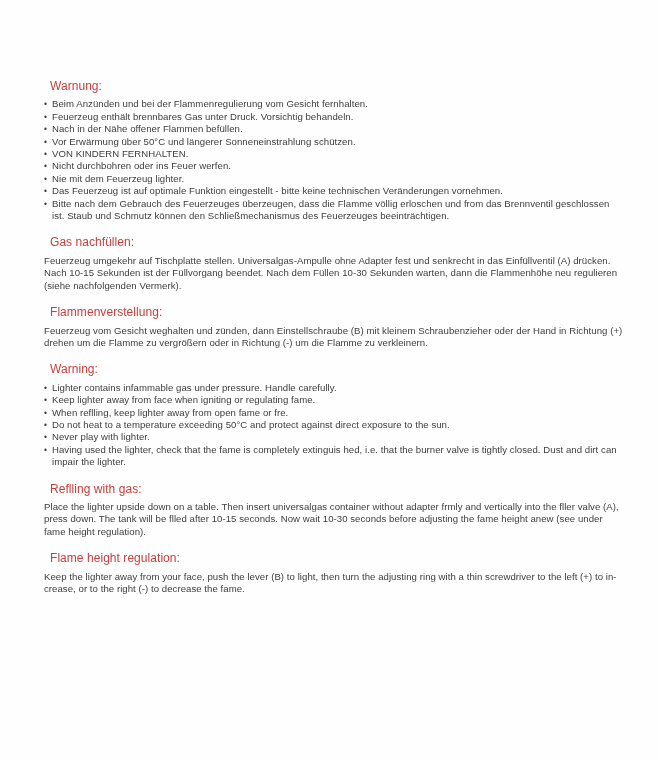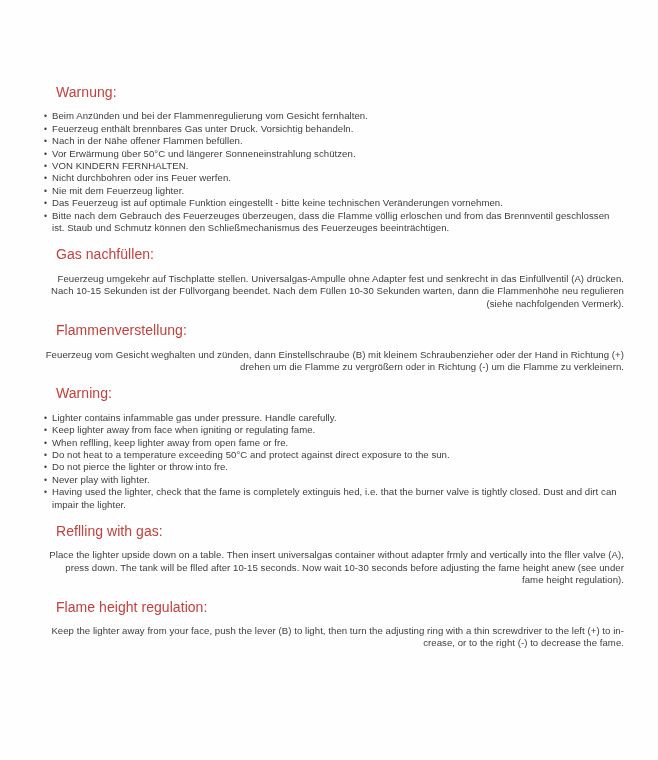--- a/index.html
+++ b/index.html
@@ -26,23 +26,23 @@
     width: 580px;
     color: var(--body-color, #3d3d3d);
     font-size: 9.6px;
     line-height: 12.4px;
     letter-spacing: 0.05px;
   }
   .sec {
     margin: 0 0 14px 0;
   }
   .heading {
-    margin: 12px;
+    margin: 6px;
     padding: 0;
-    font-size: 14px;
+    font-size: 12px;
     line-height: 12.4px;
     font-weight: normal;
     color: var(--heading-color, #c4403d);
   }
   .bullets {
     list-style: none;
     margin: 0;
     padding: 0;
   }
   .bullet {
@@ -52,21 +52,20 @@
   .bullet::before {
     content: "\2022";
     position: absolute;
     left: 0;
     top: 0;
     font-size: 8.5px;
   }
   .para {
     margin: 0;
     padding: 0;
-    text-align: right;
   }
 </style>
 </head>
 <body>
 
 <div class="page">
   <main class="sheet">
       <section class="sec">
         <h2 class="heading">Warnung:</h2>
         <ul class="bullets">
@@ -89,21 +88,20 @@
         <h2 class="heading">Flammenverstellung:</h2>
         <p class="para">Feuerzeug vom Gesicht weghalten und zünden, dann Einstellschraube (B) mit kleinem Schraubenzieher oder der Hand in Richtung (+) drehen um die Flamme zu vergrößern oder in Richtung (-) um die Flamme zu verkleinern.</p>
       </section>
       <section class="sec">
         <h2 class="heading">Warning:</h2>
         <ul class="bullets">
           <li class="bullet">Lighter contains infammable gas under pressure. Handle carefully.</li>
           <li class="bullet">Keep lighter away from face when igniting or regulating fame.</li>
           <li class="bullet">When reflling, keep lighter away from open fame or fre.</li>
           <li class="bullet">Do not heat to a temperature exceeding 50°C and protect against direct exposure to the sun.</li>
-          <li class="bullet">Do not pierce the lighter or throw into fre.</li>
           <li class="bullet">Never play with lighter.</li>
           <li class="bullet">Having used the lighter, check that the fame is completely extinguis hed, i.e. that the burner valve is tightly closed. Dust and dirt can impair the lighter.</li>
         </ul>
       </section>
       <section class="sec">
         <h2 class="heading">Reflling with gas:</h2>
         <p class="para">Place the lighter upside down on a table. Then insert universalgas container without adapter frmly and vertically into the fller valve (A), press down. The tank will be flled after 10-15 seconds. Now wait 10-30 seconds before adjusting the fame height anew (see under fame height regulation).</p>
       </section>
       <section class="sec">
         <h2 class="heading">Flame height regulation:</h2>

